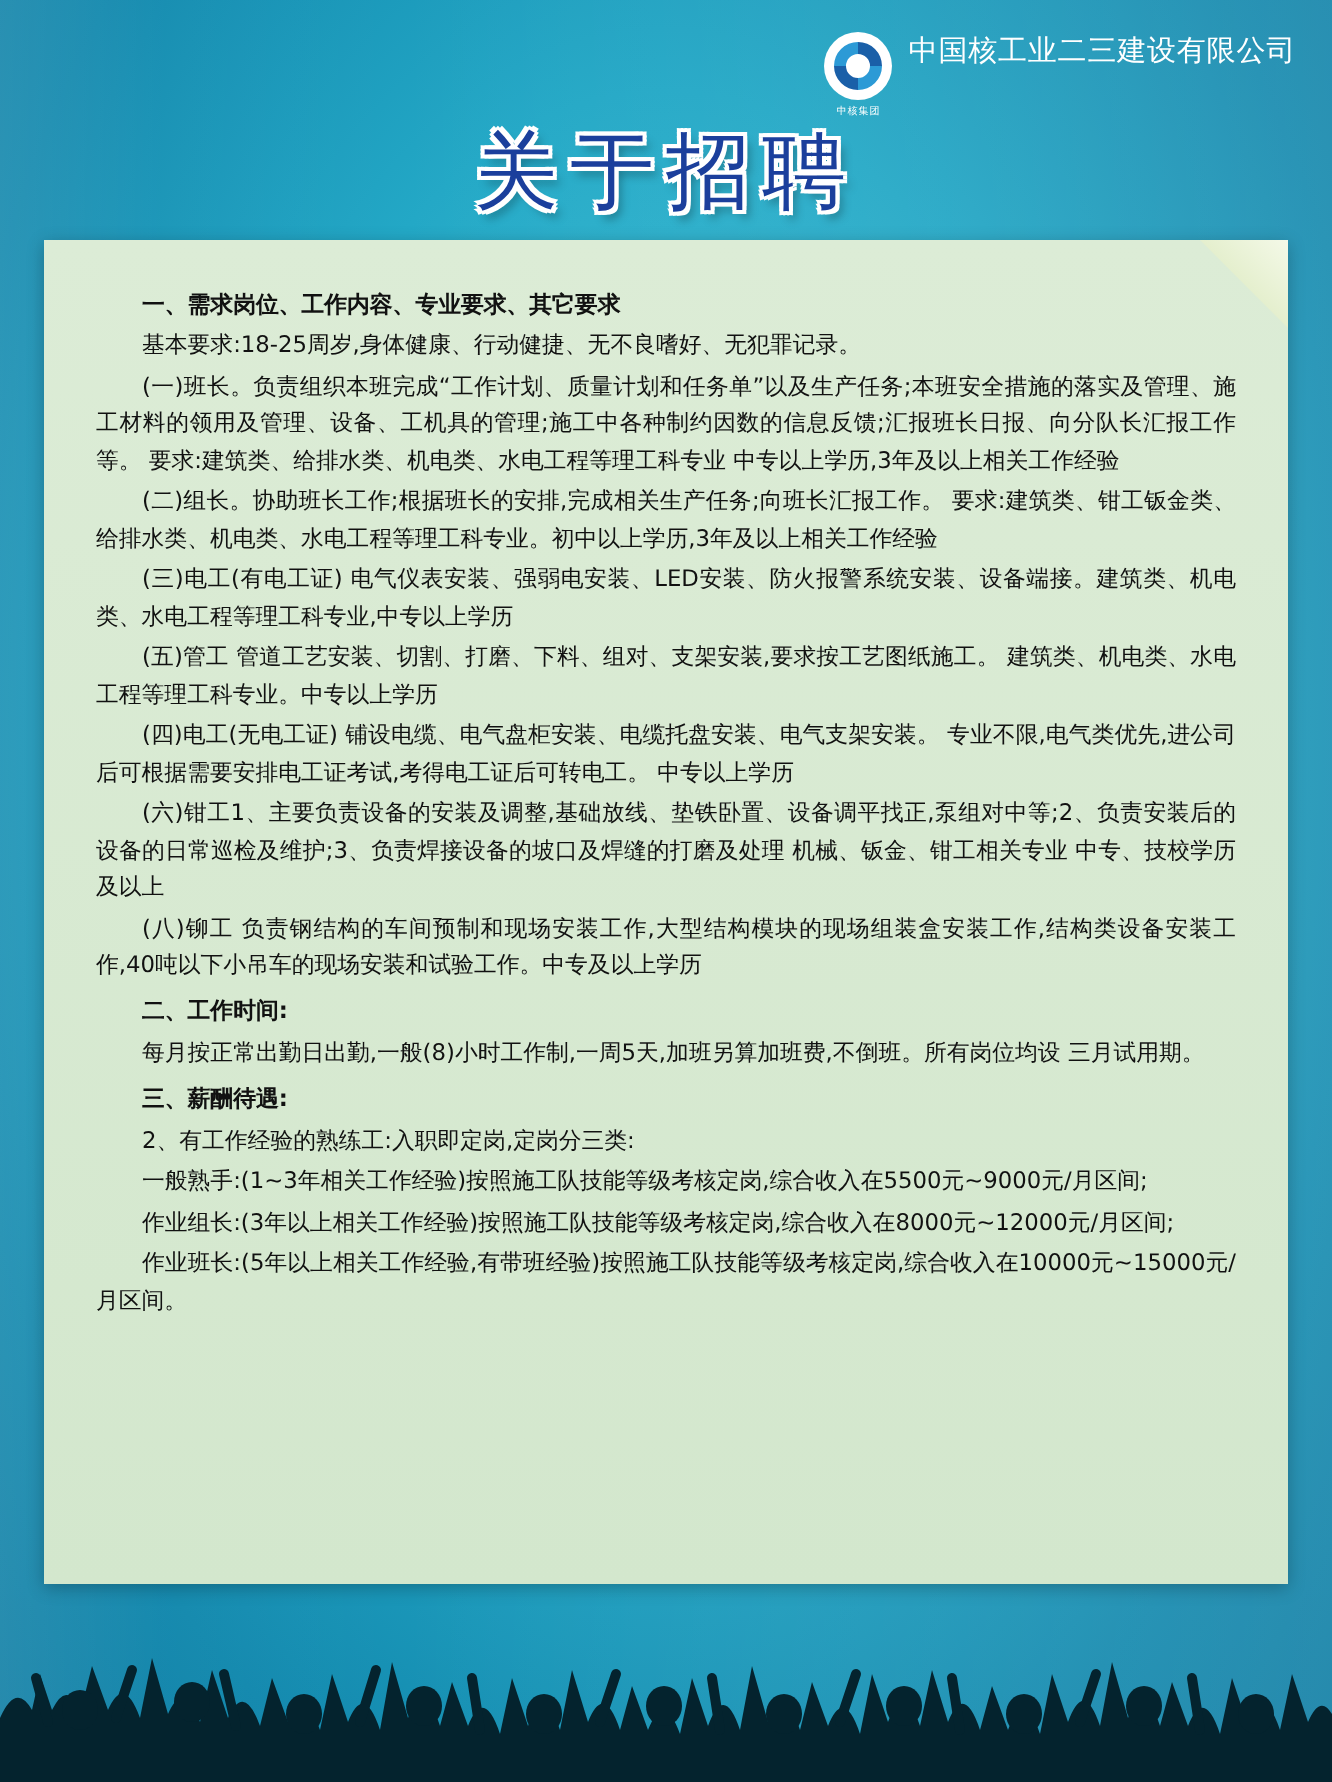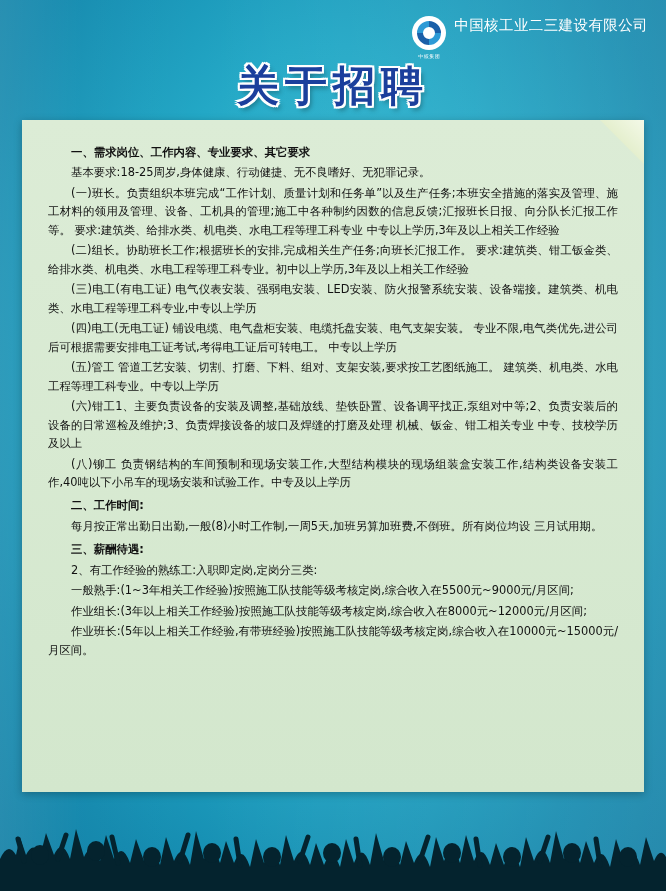--- a/index.html
+++ b/index.html
@@ -74,21 +74,21 @@
     top: 58px;
     left: 0;
     width: 100%;
     text-align: center;
     z-index: 4;
   }
   .title {
     display: inline-block;
     font-family: "DejaVu Sans", "Liberation Sans", sans-serif;
     font-size: 42px;
-    font-weight: bold;
+    font-weight: normal;
     letter-spacing: 6px;
     color: #1b3f9c;
     text-shadow:
       2px 0 0 #ffffff, -2px 0 0 #ffffff, 0 2px 0 #ffffff, 0 -2px 0 #ffffff,
       2px 2px 0 #ffffff, -2px 2px 0 #ffffff, 2px -2px 0 #ffffff, -2px -2px 0 #ffffff,
       3px 4px 5px rgba(0,0,0,0.35);
   }
   
   .panel {
     position: absolute;
@@ -174,22 +174,22 @@
   </div>
 
   <div class="panel">
     <div class="fold"></div>
     <div class="content" id="content-body">
         <p class="para sec">一、需求岗位、工作内容、专业要求、其它要求</p>
         <p class="para ind">基本要求:18-25周岁,身体健康、行动健捷、无不良嗜好、无犯罪记录。</p>
         <p class="para ind">(一)班长。负责组织本班完成“工作计划、质量计划和任务单”以及生产任务;本班安全措施的落实及管理、施工材料的领用及管理、设备、工机具的管理;施工中各种制约因数的信息反馈;汇报班长日报、向分队长汇报工作等。 要求:建筑类、给排水类、机电类、水电工程等理工科专业 中专以上学历,3年及以上相关工作经验</p>
         <p class="para ind">(二)组长。协助班长工作;根据班长的安排,完成相关生产任务;向班长汇报工作。 要求:建筑类、钳工钣金类、给排水类、机电类、水电工程等理工科专业。初中以上学历,3年及以上相关工作经验</p>
         <p class="para ind gap">(三)电工(有电工证) 电气仪表安装、强弱电安装、LED安装、防火报警系统安装、设备端接。建筑类、机电类、水电工程等理工科专业,中专以上学历</p>
+        <p class="para ind">(五)管工 管道工艺安装、切割、打磨、下料、组对、支架安装,要求按工艺图纸施工。 建筑类、机电类、水电工程等理工科专业。中专以上学历</p>
         <p class="para ind">(四)电工(无电工证) 铺设电缆、电气盘柜安装、电缆托盘安装、电气支架安装。 专业不限,电气类优先,进公司后可根据需要安排电工证考试,考得电工证后可转电工。 中专以上学历</p>
-        <p class="para ind">(五)管工 管道工艺安装、切割、打磨、下料、组对、支架安装,要求按工艺图纸施工。 建筑类、机电类、水电工程等理工科专业。中专以上学历</p>
         <p class="para ind">(六)钳工1、主要负责设备的安装及调整,基础放线、垫铁卧置、设备调平找正,泵组对中等;2、负责安装后的设备的日常巡检及维护;3、负责焊接设备的坡口及焊缝的打磨及处理 机械、钣金、钳工相关专业 中专、技校学历及以上</p>
         <p class="para ind gap">(八)铆工 负责钢结构的车间预制和现场安装工作,大型结构模块的现场组装盒安装工作,结构类设备安装工作,40吨以下小吊车的现场安装和试验工作。中专及以上学历</p>
         <p class="para sec">二、工作时间:</p>
         <p class="para ind">每月按正常出勤日出勤,一般(8)小时工作制,一周5天,加班另算加班费,不倒班。所有岗位均设 三月试用期。</p>
         <p class="para sec">三、薪酬待遇:</p>
         <p class="para ind">2、有工作经验的熟练工:入职即定岗,定岗分三类:</p>
         <p class="para ind">一般熟手:(1~3年相关工作经验)按照施工队技能等级考核定岗,综合收入在5500元~9000元/月区间;</p>
         <p class="para ind">作业组长:(3年以上相关工作经验)按照施工队技能等级考核定岗,综合收入在8000元~12000元/月区间;</p>
         <p class="para ind">作业班长:(5年以上相关工作经验,有带班经验)按照施工队技能等级考核定岗,综合收入在10000元~15000元/月区间。</p>
       </div>

